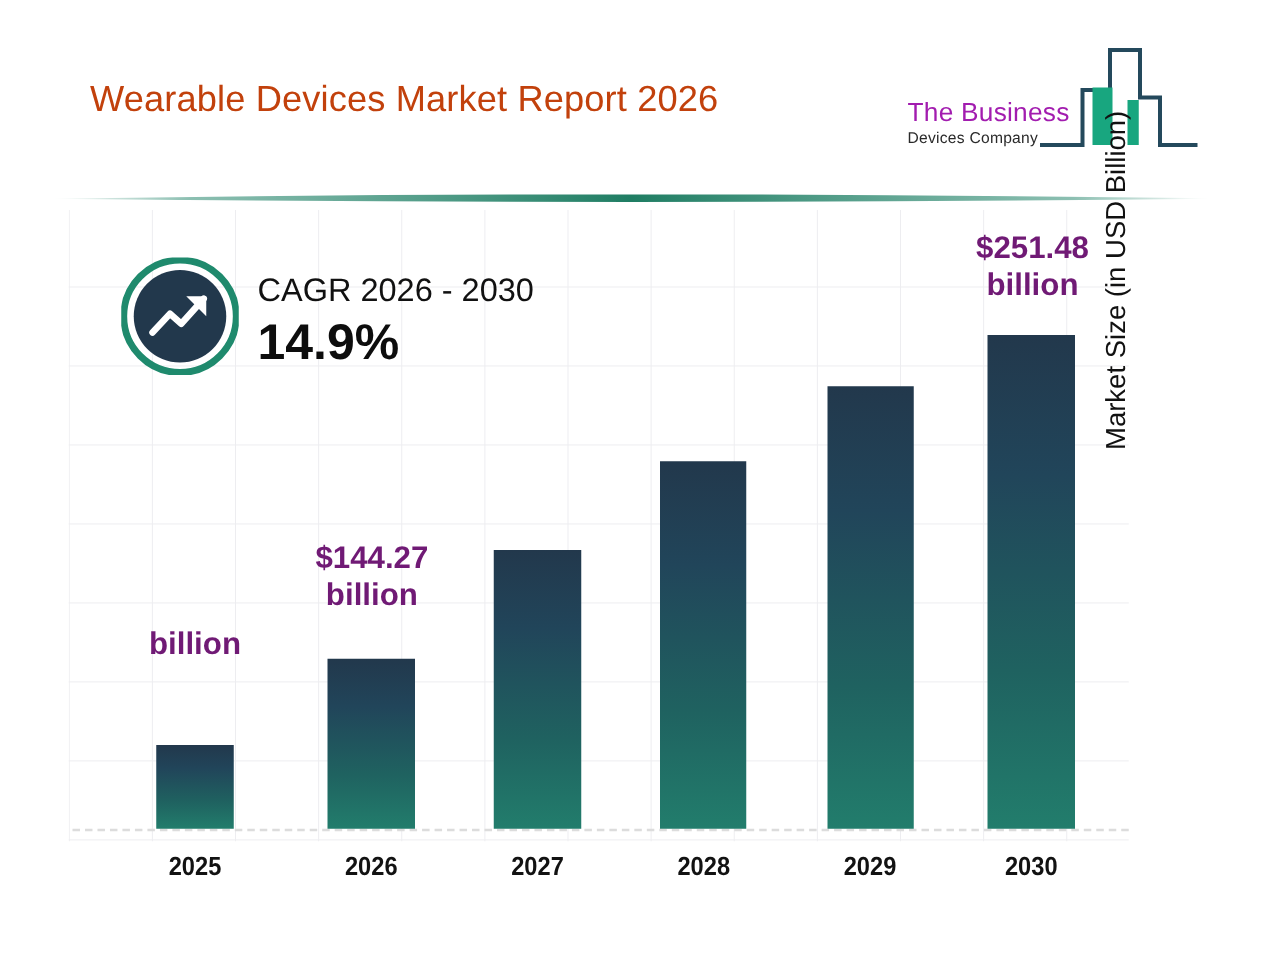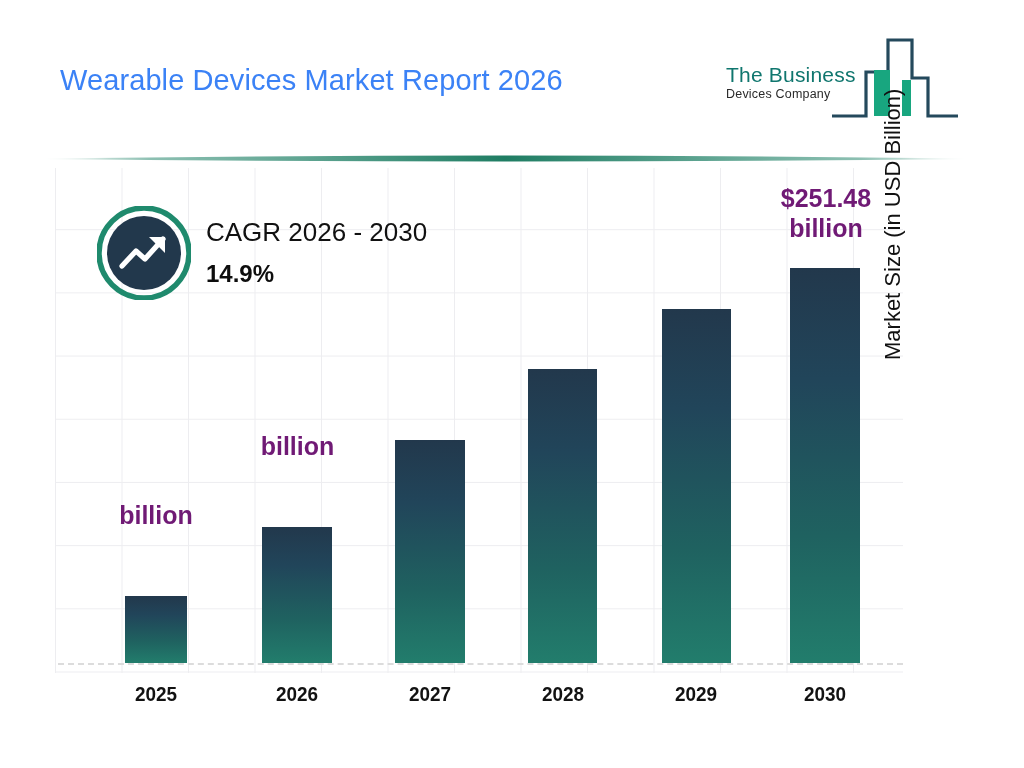--- a/index.html
+++ b/index.html
@@ -12,25 +12,25 @@
     height: 768px;
     position: relative;
     overflow: hidden;
     font-family: "Liberation Sans", "DejaVu Sans", sans-serif;
     -webkit-font-smoothing: antialiased;
   }
 
   
   #report-title {
     position: absolute;
-    left: 60px;
+    left: 72px;
     top: 64px;
     font-size: 29px;
     font-weight: 400;
-    color: #3b82f6;
+    color: #c2410c;
     letter-spacing: 0.1px;
     white-space: nowrap;
     text-align: center;
   }
 
   
   #brand-logo {
     position: absolute;
     left: 726px;
     top: 32px;
@@ -40,24 +40,25 @@
   #logo-text {
     position: absolute;
     left: 0px;
     top: 32px;
     width: 152px;
     text-align: left;
   }
   #logo-line-1 {
     font-size: 21px;
     font-weight: 400;
-    color: #0f766e;
+    color: #a21caf;
     line-height: 21px;
     letter-spacing: 0.2px;
     white-space: nowrap;
+    margin-top: 16px;
   }
   #logo-line-2 {
     font-size: 12.5px;
     font-weight: 400;
     color: #2a2a2a;
     line-height: 15px;
     letter-spacing: 0.2px;
     white-space: nowrap;
     margin-top: 2px;
   }
@@ -168,21 +169,21 @@
   }
   #cagr-period {
     font-size: 26px;
     font-weight: 400;
     color: #111111;
     line-height: 32px;
     white-space: nowrap;
     text-align: center;
   }
   #cagr-value {
-    font-size: 24px;
+    font-size: 40px;
     font-weight: bold;
     color: #0d0d0d;
     line-height: 36px;
     margin-top: 8px;
     white-space: nowrap;
   }
 </style>
 </head>
 <body>
 
@@ -231,20 +232,21 @@
     <div class="bar" style="left:395px; width:70px; height:223px; bottom:57px;"></div>
     <div class="bar" style="left:528px; width:69px; height:294px; bottom:57px;"></div>
     <div class="bar" style="left:662px; width:69px; height:354px; bottom:57px;"></div>
     <div class="bar" style="left:790px; width:70px; height:395px; bottom:57px;"></div>
 
     <div class="bar-label" style="left:86px; top:340px; width:140px;">
       <div>billion</div>
     </div>
 
     <div class="bar-label" style="left:225px; top:271px; width:145px;">
+      <div>$144.27</div>
       <div>billion</div>
     </div>
 
     <div class="bar-label" style="left:752px; top:23px; width:148px;">
       <div>$251.48</div>
       <div>billion</div>
     </div>
 
     <div class="x-label" style="left:116px; width:80px;">2025</div>
     <div class="x-label" style="left:257px; width:80px;">2026</div>

